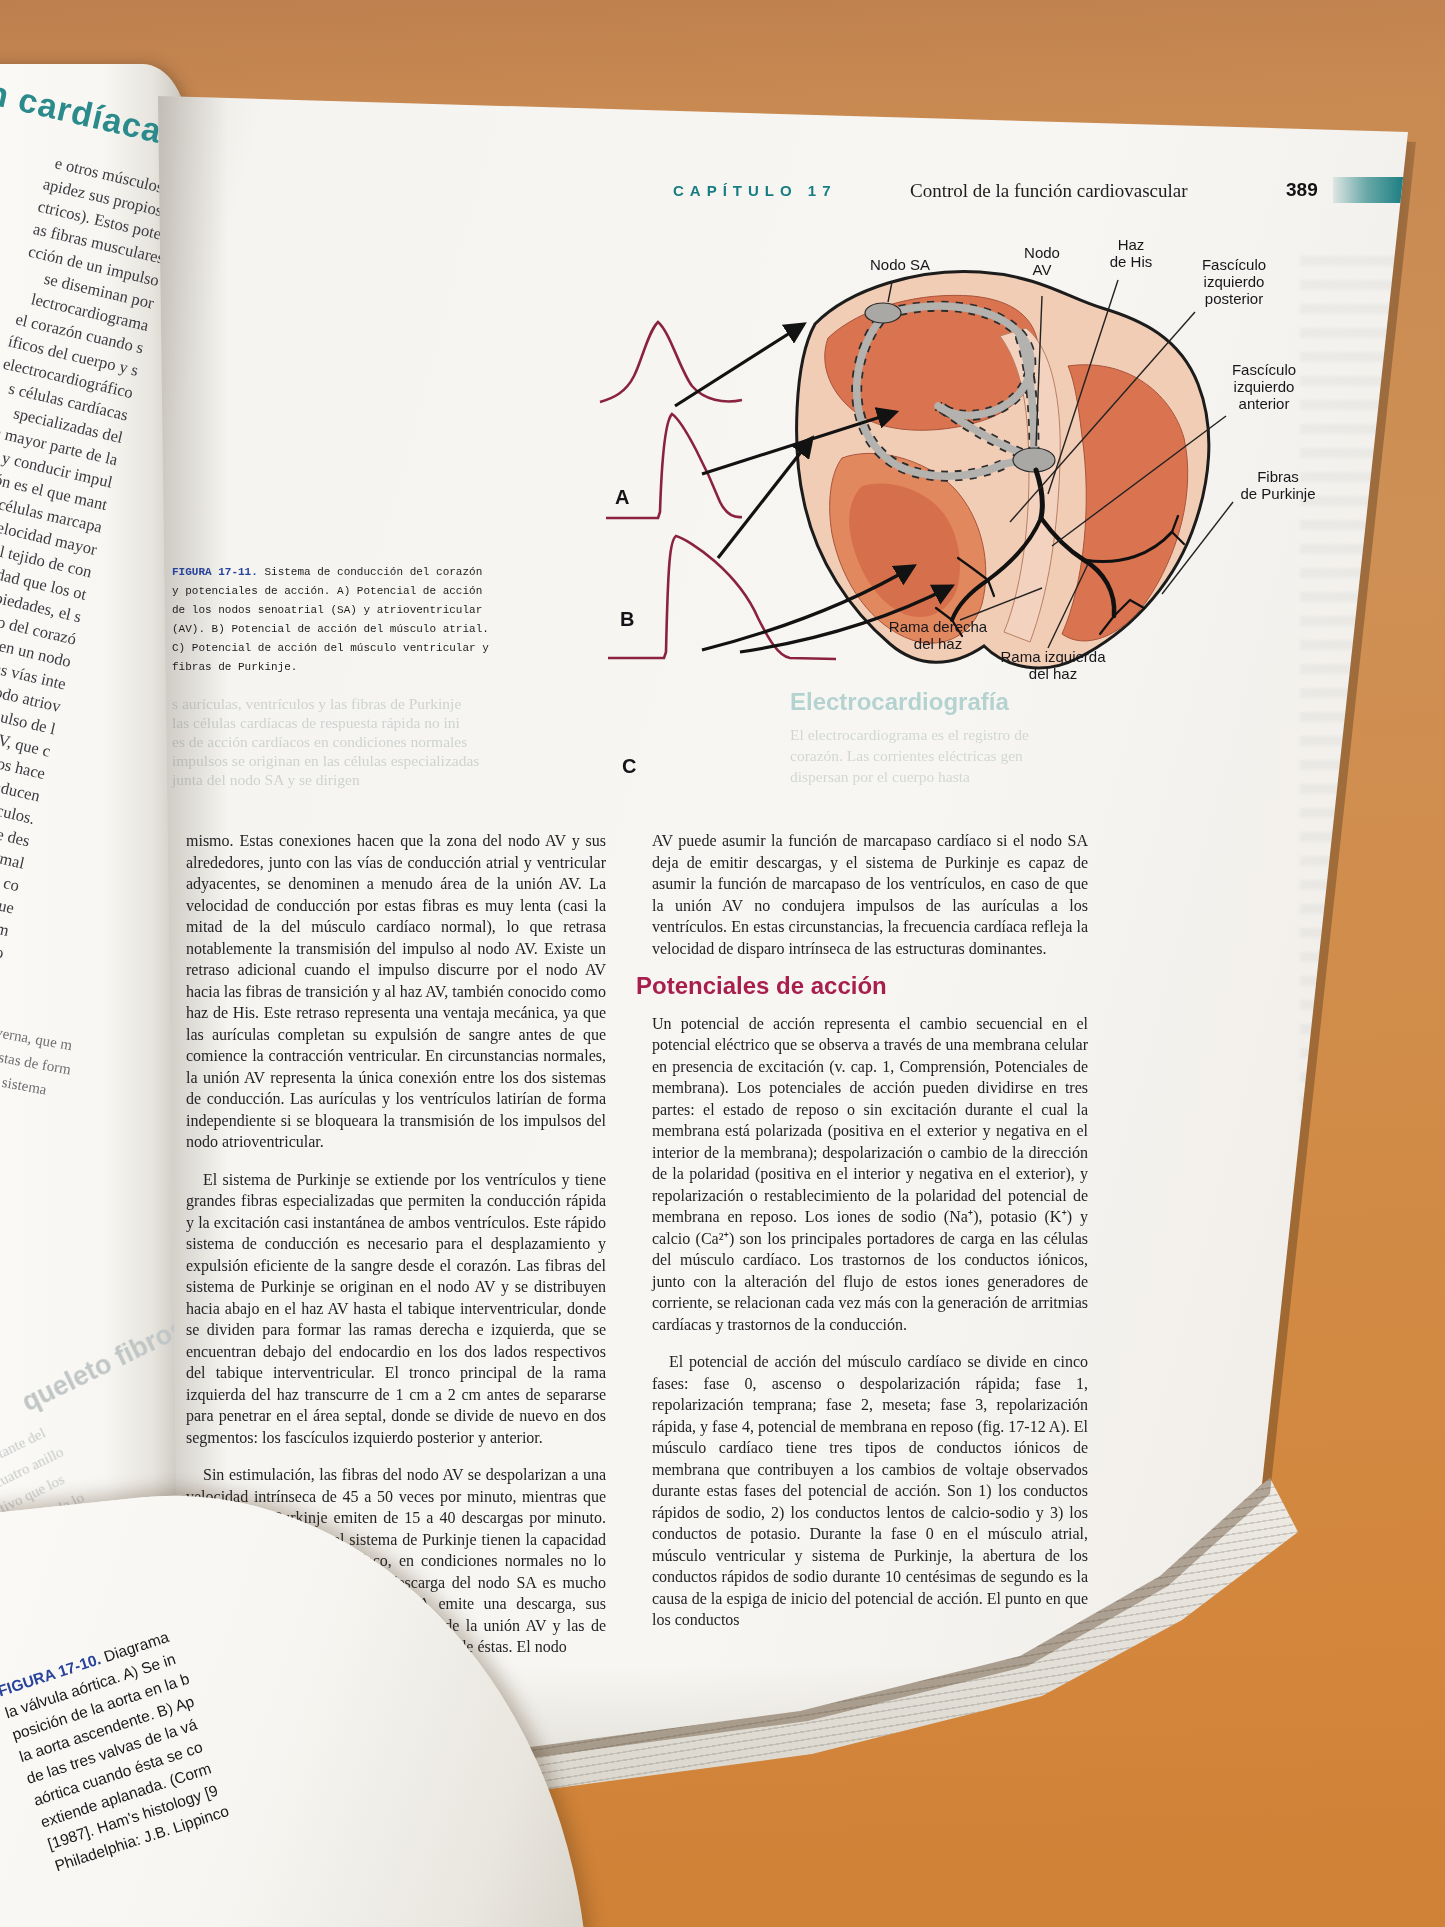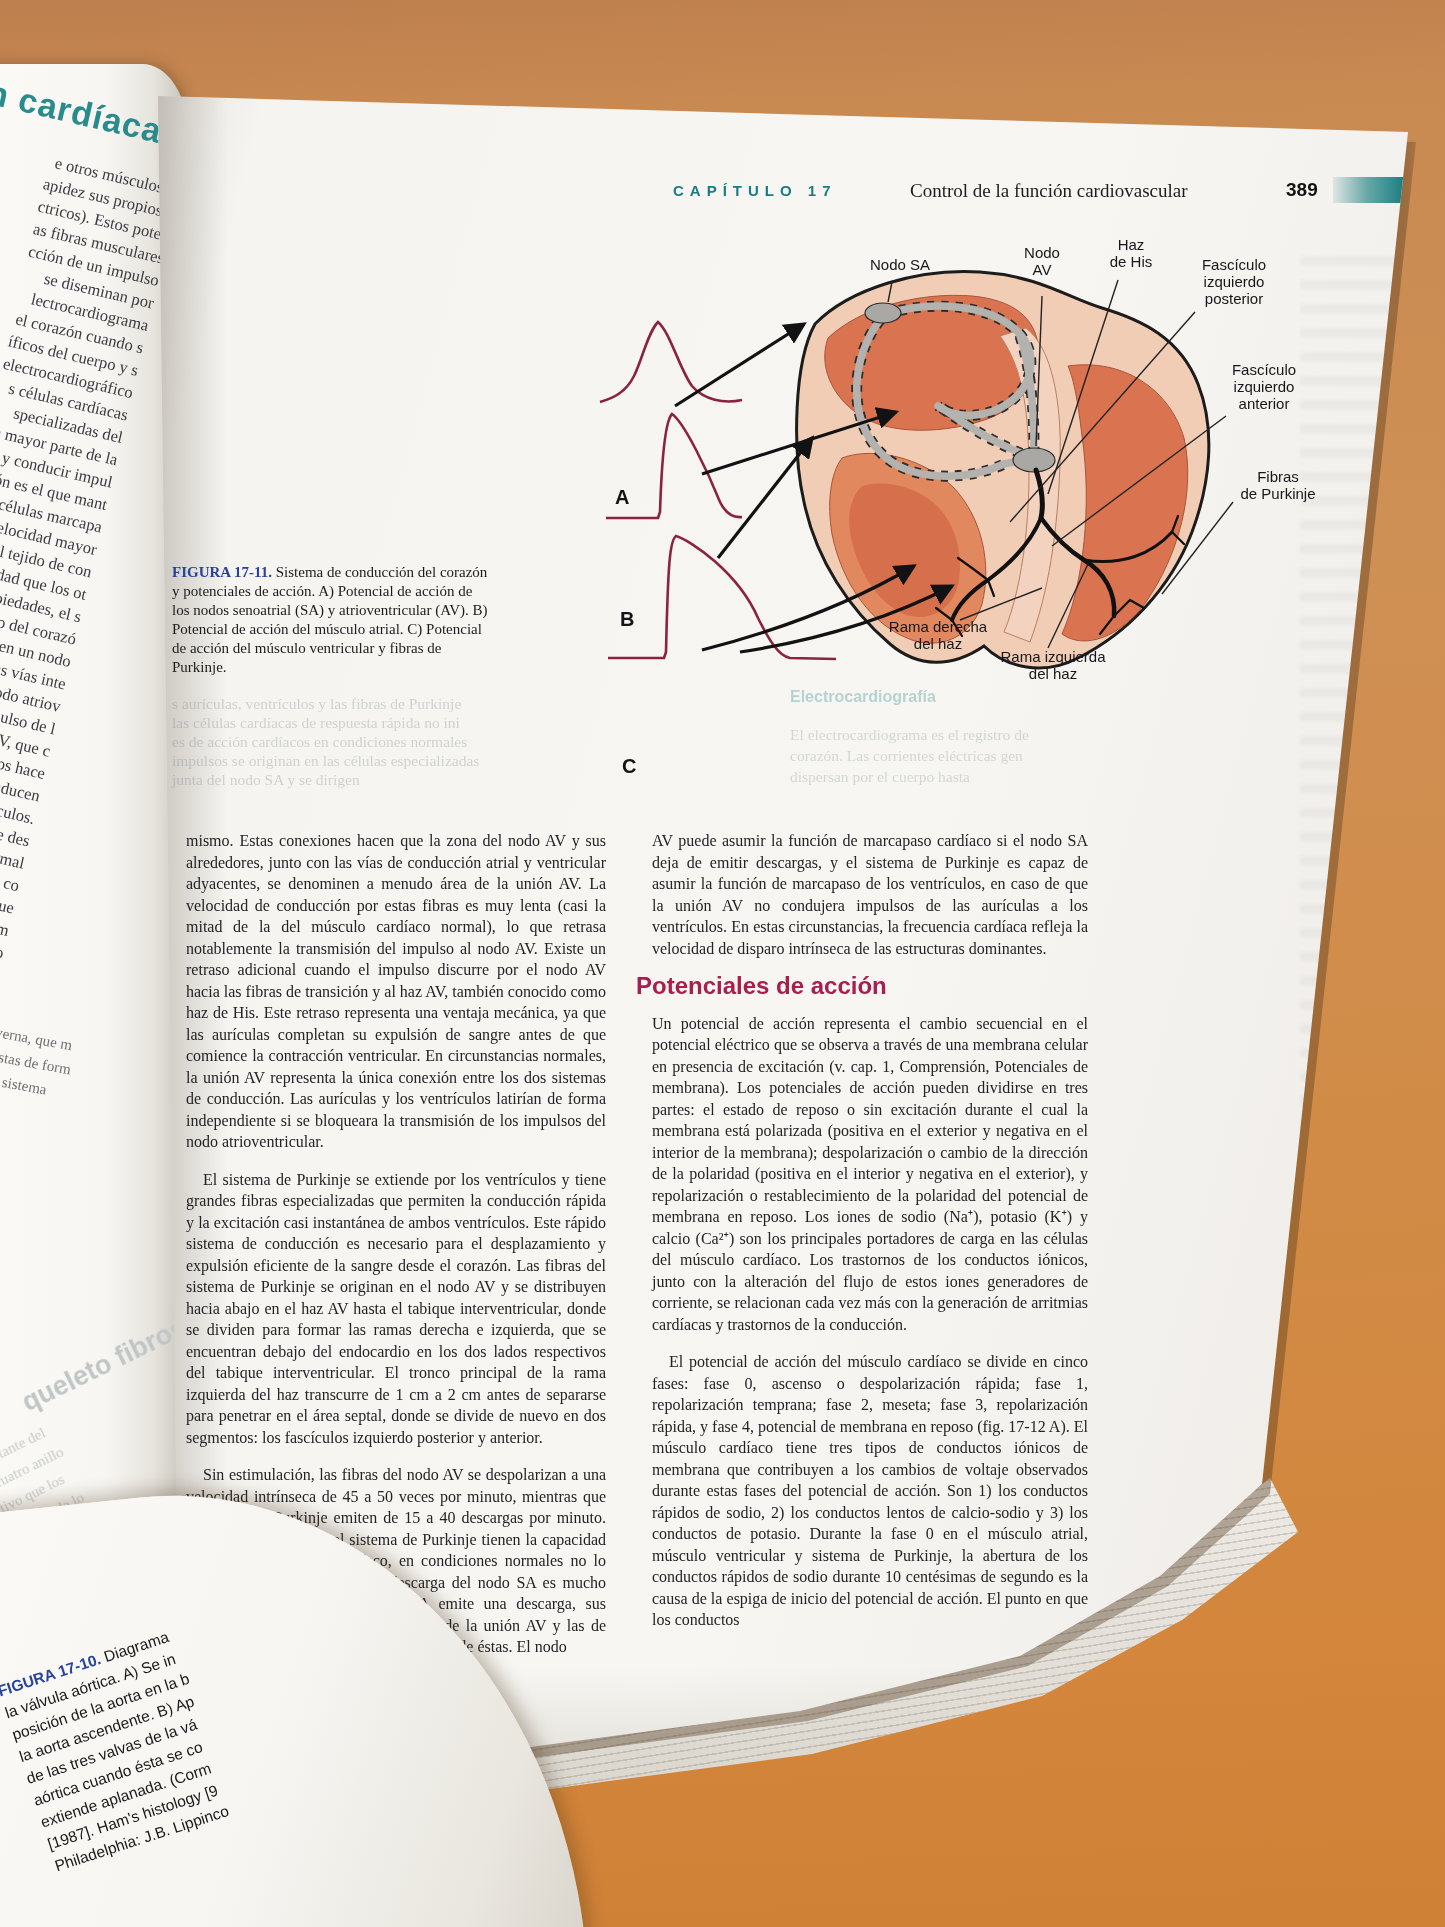--- a/index.html
+++ b/index.html
@@ -51,27 +51,27 @@
     background:linear-gradient(to right,#dde6e3 0%,#6aa9a8 45%,#157a80 100%);}
   
   #figure-area{position:absolute;left:440px;top:120px;width:760px;height:520px;}
   #figure-area svg{position:absolute;left:0;top:0;}
   .fig-label{position:absolute;font-family:"Liberation Sans",sans-serif;font-size:15px;
     line-height:17px;color:#17171b;white-space:pre-line;text-align:center;}
   .curve-letter{position:absolute;font-family:"Liberation Sans",sans-serif;font-weight:bold;
     font-size:20px;color:#141418;}
   
   .caption{position:absolute;left:22px;top:477px;width:318px;
-    font-family:Liberation Serif, serif;font-size:15px;line-height:19px;color:#1c1c1f;}
+    font-family:Liberation Mono, monospace;font-size:11px;line-height:19px;color:#1c1c1f;}
   .cap-label{font-weight:bold;color:#27439b;}
   
   .ghost-left{position:absolute;left:22px;top:608px;width:455px;
     font-size:15.5px;line-height:19px;color:#5d7076;opacity:.26;filter:blur(.6px);white-space:nowrap;}
   .ghost-right-head{position:absolute;left:640px;top:602px;font-family:"Liberation Sans",sans-serif;
-    font-weight:bold;font-size:16px;color:#2b8a8c;opacity:.32;filter:blur(.5px);}
+    font-weight:bold;font-size:24px;color:#2b8a8c;opacity:.32;filter:blur(.5px);}
   .ghost-right{position:absolute;left:640px;top:638px;width:420px;
     font-size:15.5px;line-height:21px;color:#4e6a6e;opacity:.22;filter:blur(.6px);white-space:nowrap;}
   .ghost-margin{position:absolute;left:1150px;top:170px;width:108px;height:1140px;opacity:.45;
     background:repeating-linear-gradient(to bottom,rgba(62,74,78,.10) 0 10px,rgba(0,0,0,0) 10px 24px);
     filter:blur(1.6px);}
   
   .col{position:absolute;top:728px;font-size:16px;line-height:21.5px;color:#232327;text-align:justify;}
   #col-left{left:20px;width:452px;}
   #col-right{left:486px;width:468px;}
   .col p{margin:16px;}

